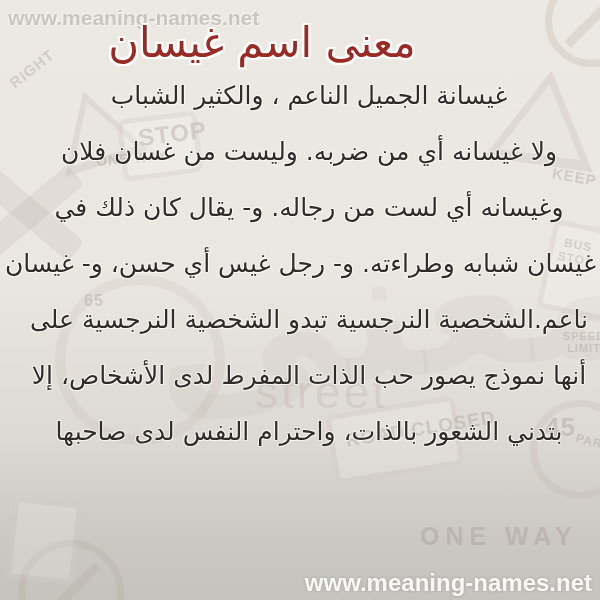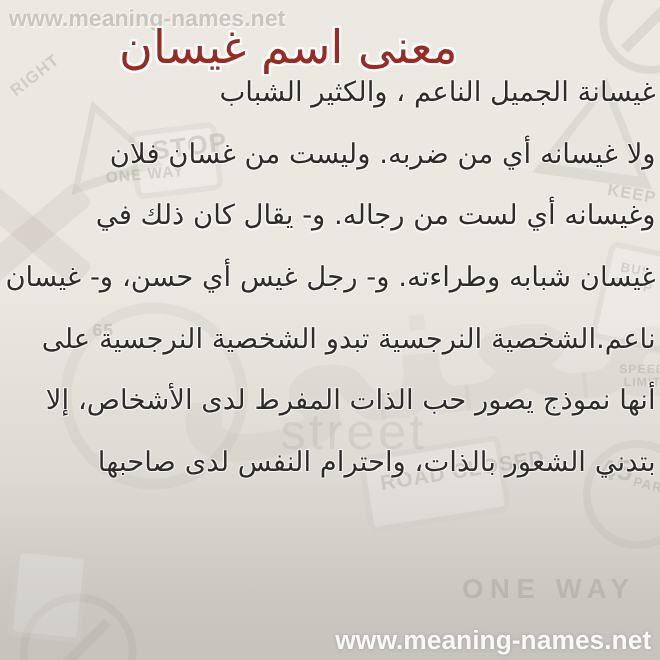--- a/index.html
+++ b/index.html
@@ -34,22 +34,22 @@
        color:rgba(255,255,255,0.92);text-shadow:0 0 3px rgba(110,108,104,0.45);}
   
   .title-wrap{position:absolute;top:4px;left:0;width:100%;text-align:center;z-index:2;
        transform:translateX(-38px);}
   .page-title{display:inline-block;direction:rtl;font-size:42px;font-weight:normal;line-height:50px;
        color:#9a2a24;
        text-shadow:2px 0 0 #fff,-2px 0 0 #fff,0 2px 0 #fff,0 -2px 0 #fff,
                    2px 2px 0 #fff,-2px -2px 0 #fff,2px -2px 0 #fff,-2px 2px 0 #fff,0 0 5px #fff;margin-top:14px;}
   
   .body-text{position:absolute;top:70px;left:22px;right:4px;z-index:3;direction:rtl;}
-  .body-text p{margin:0 0 28px 0;height:28px;line-height:28px;white-space:nowrap;
-       text-align:right;font-size:25px;color:#2e2c29;
+  .body-text p{margin:12px 0 28px 0;height:28px;line-height:28px;white-space:nowrap;
+       text-align:center;font-size:25px;color:#2e2c29;
        text-shadow:1px 1px 0 rgba(255,255,255,0.55),-1px -1px 0 rgba(255,255,255,0.55),
                    1px -1px 0 rgba(255,255,255,0.55),-1px 1px 0 rgba(255,255,255,0.55);}
 </style>
 </head>
 <body>
 
 <div class="bg-layer">
   <div class="sign tri" style="left:490px;top:70px;transform:rotate(8deg);">
       <div class="tri-inner"></div>
     </div>

